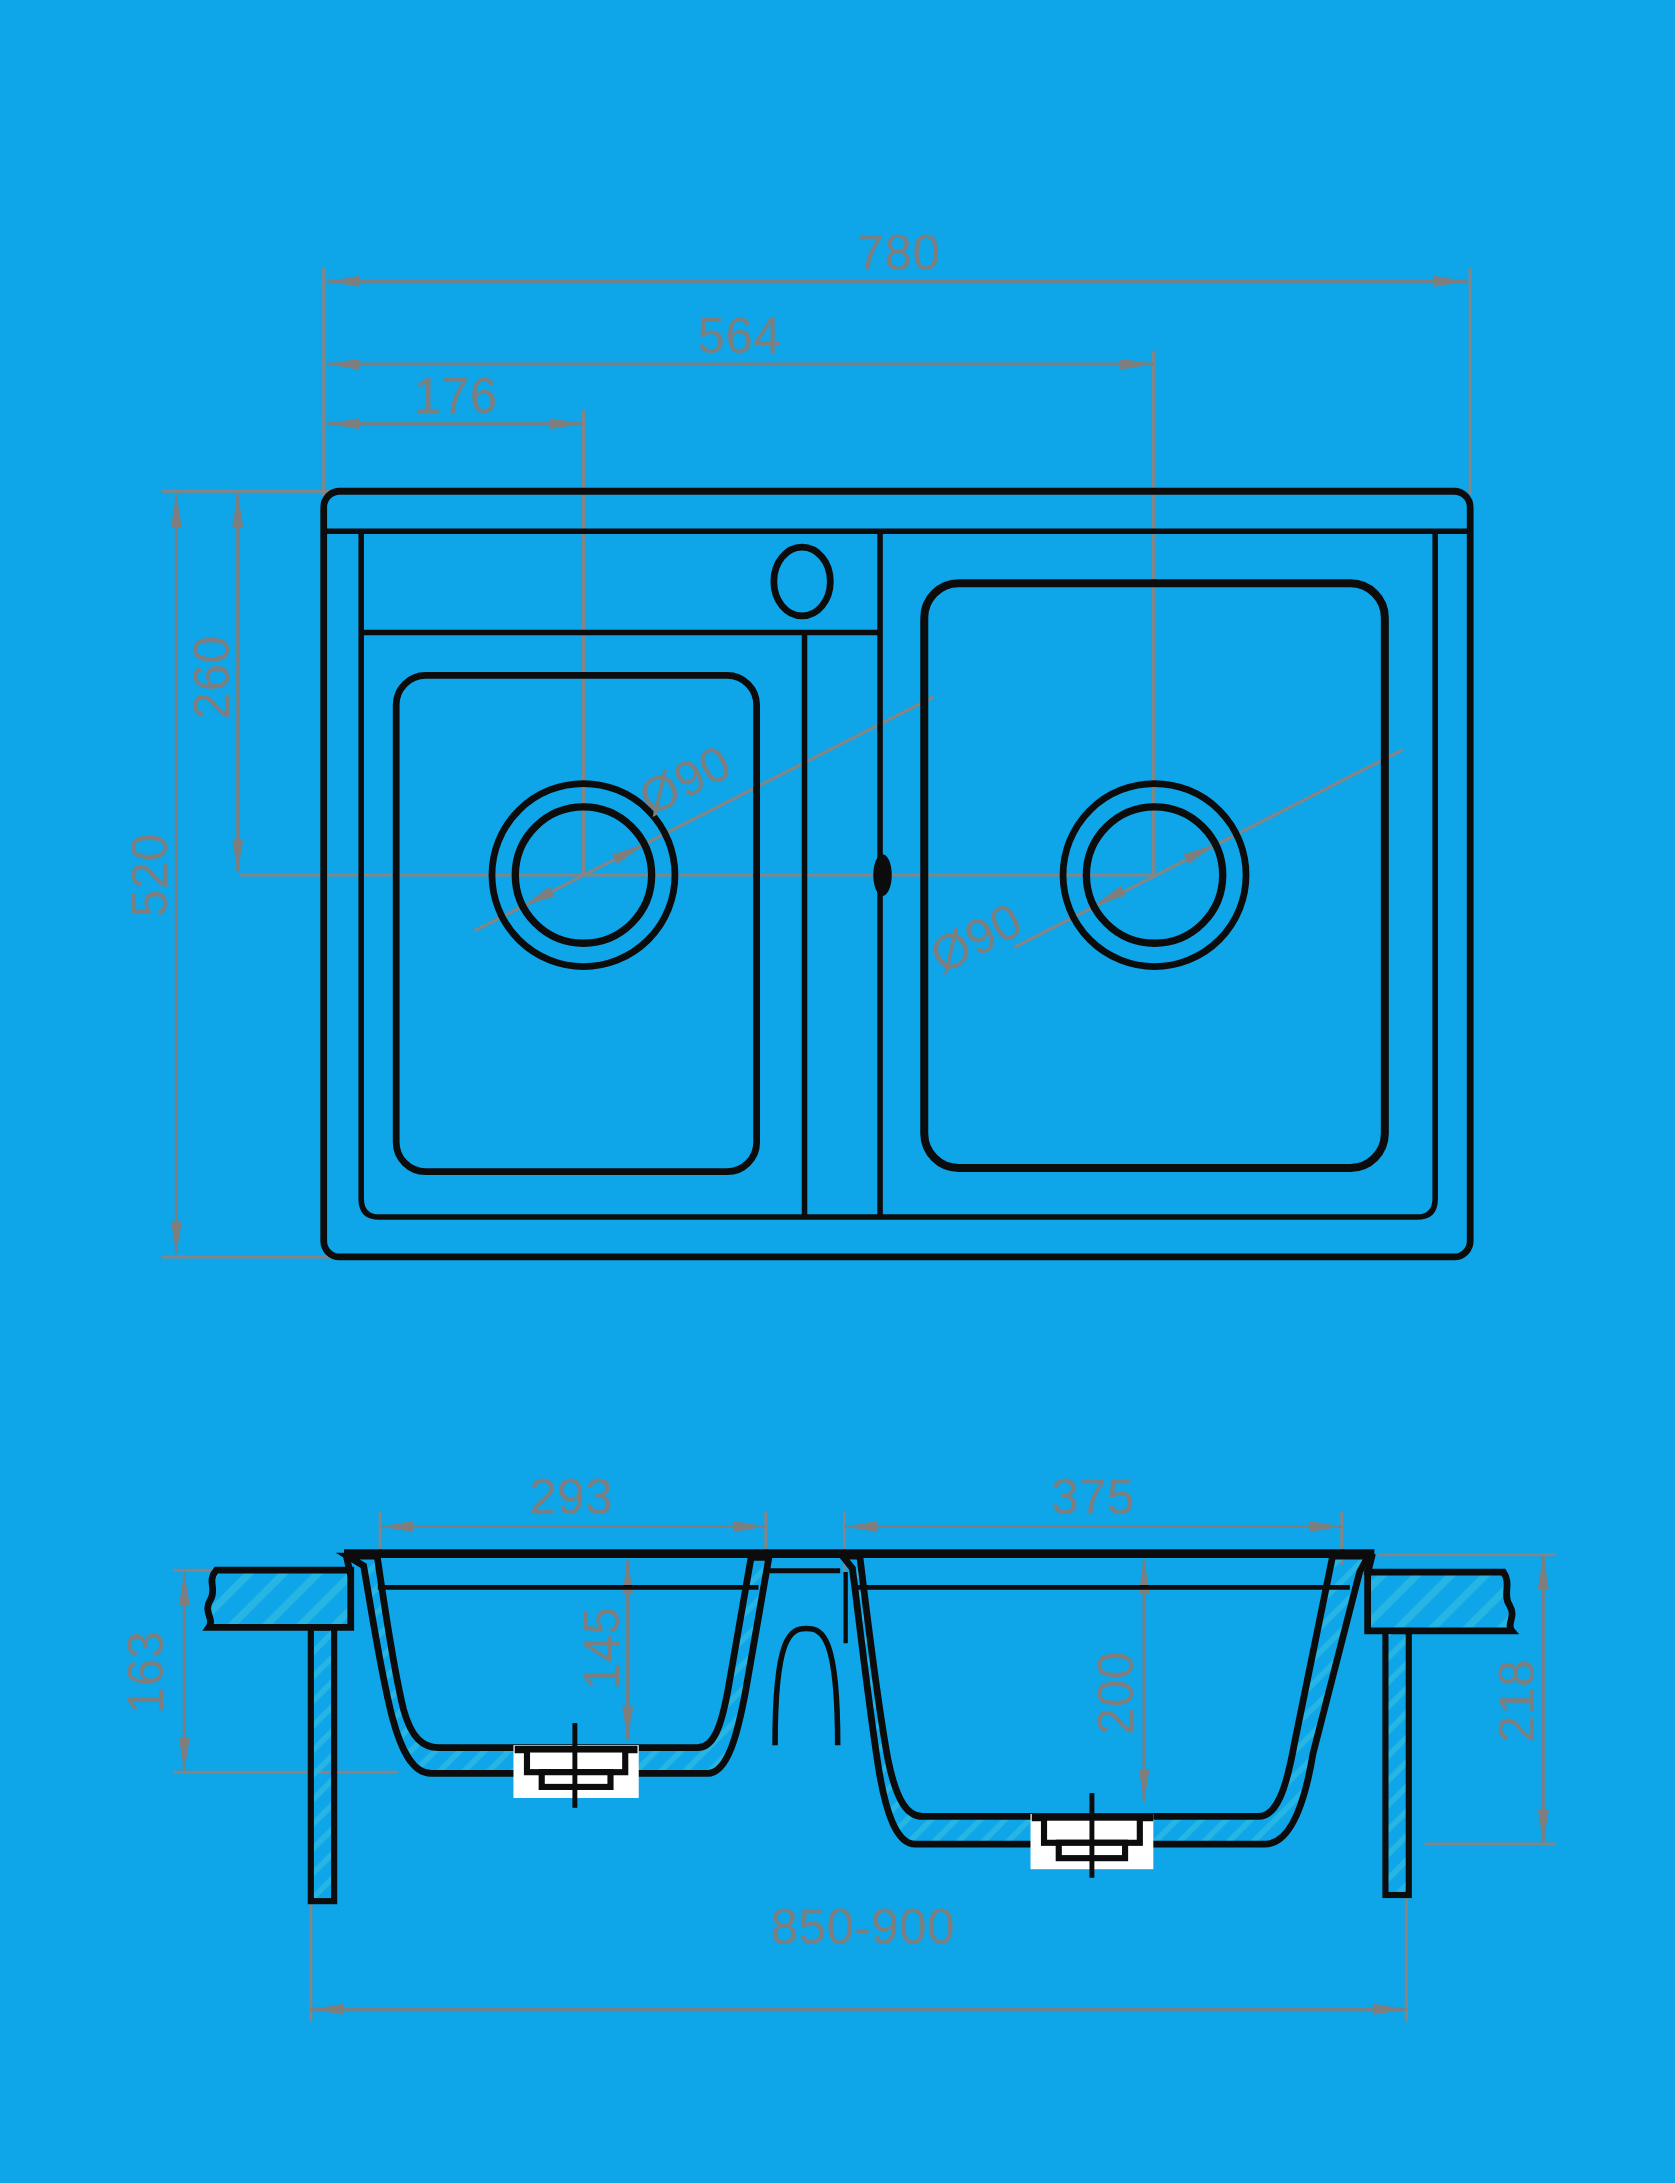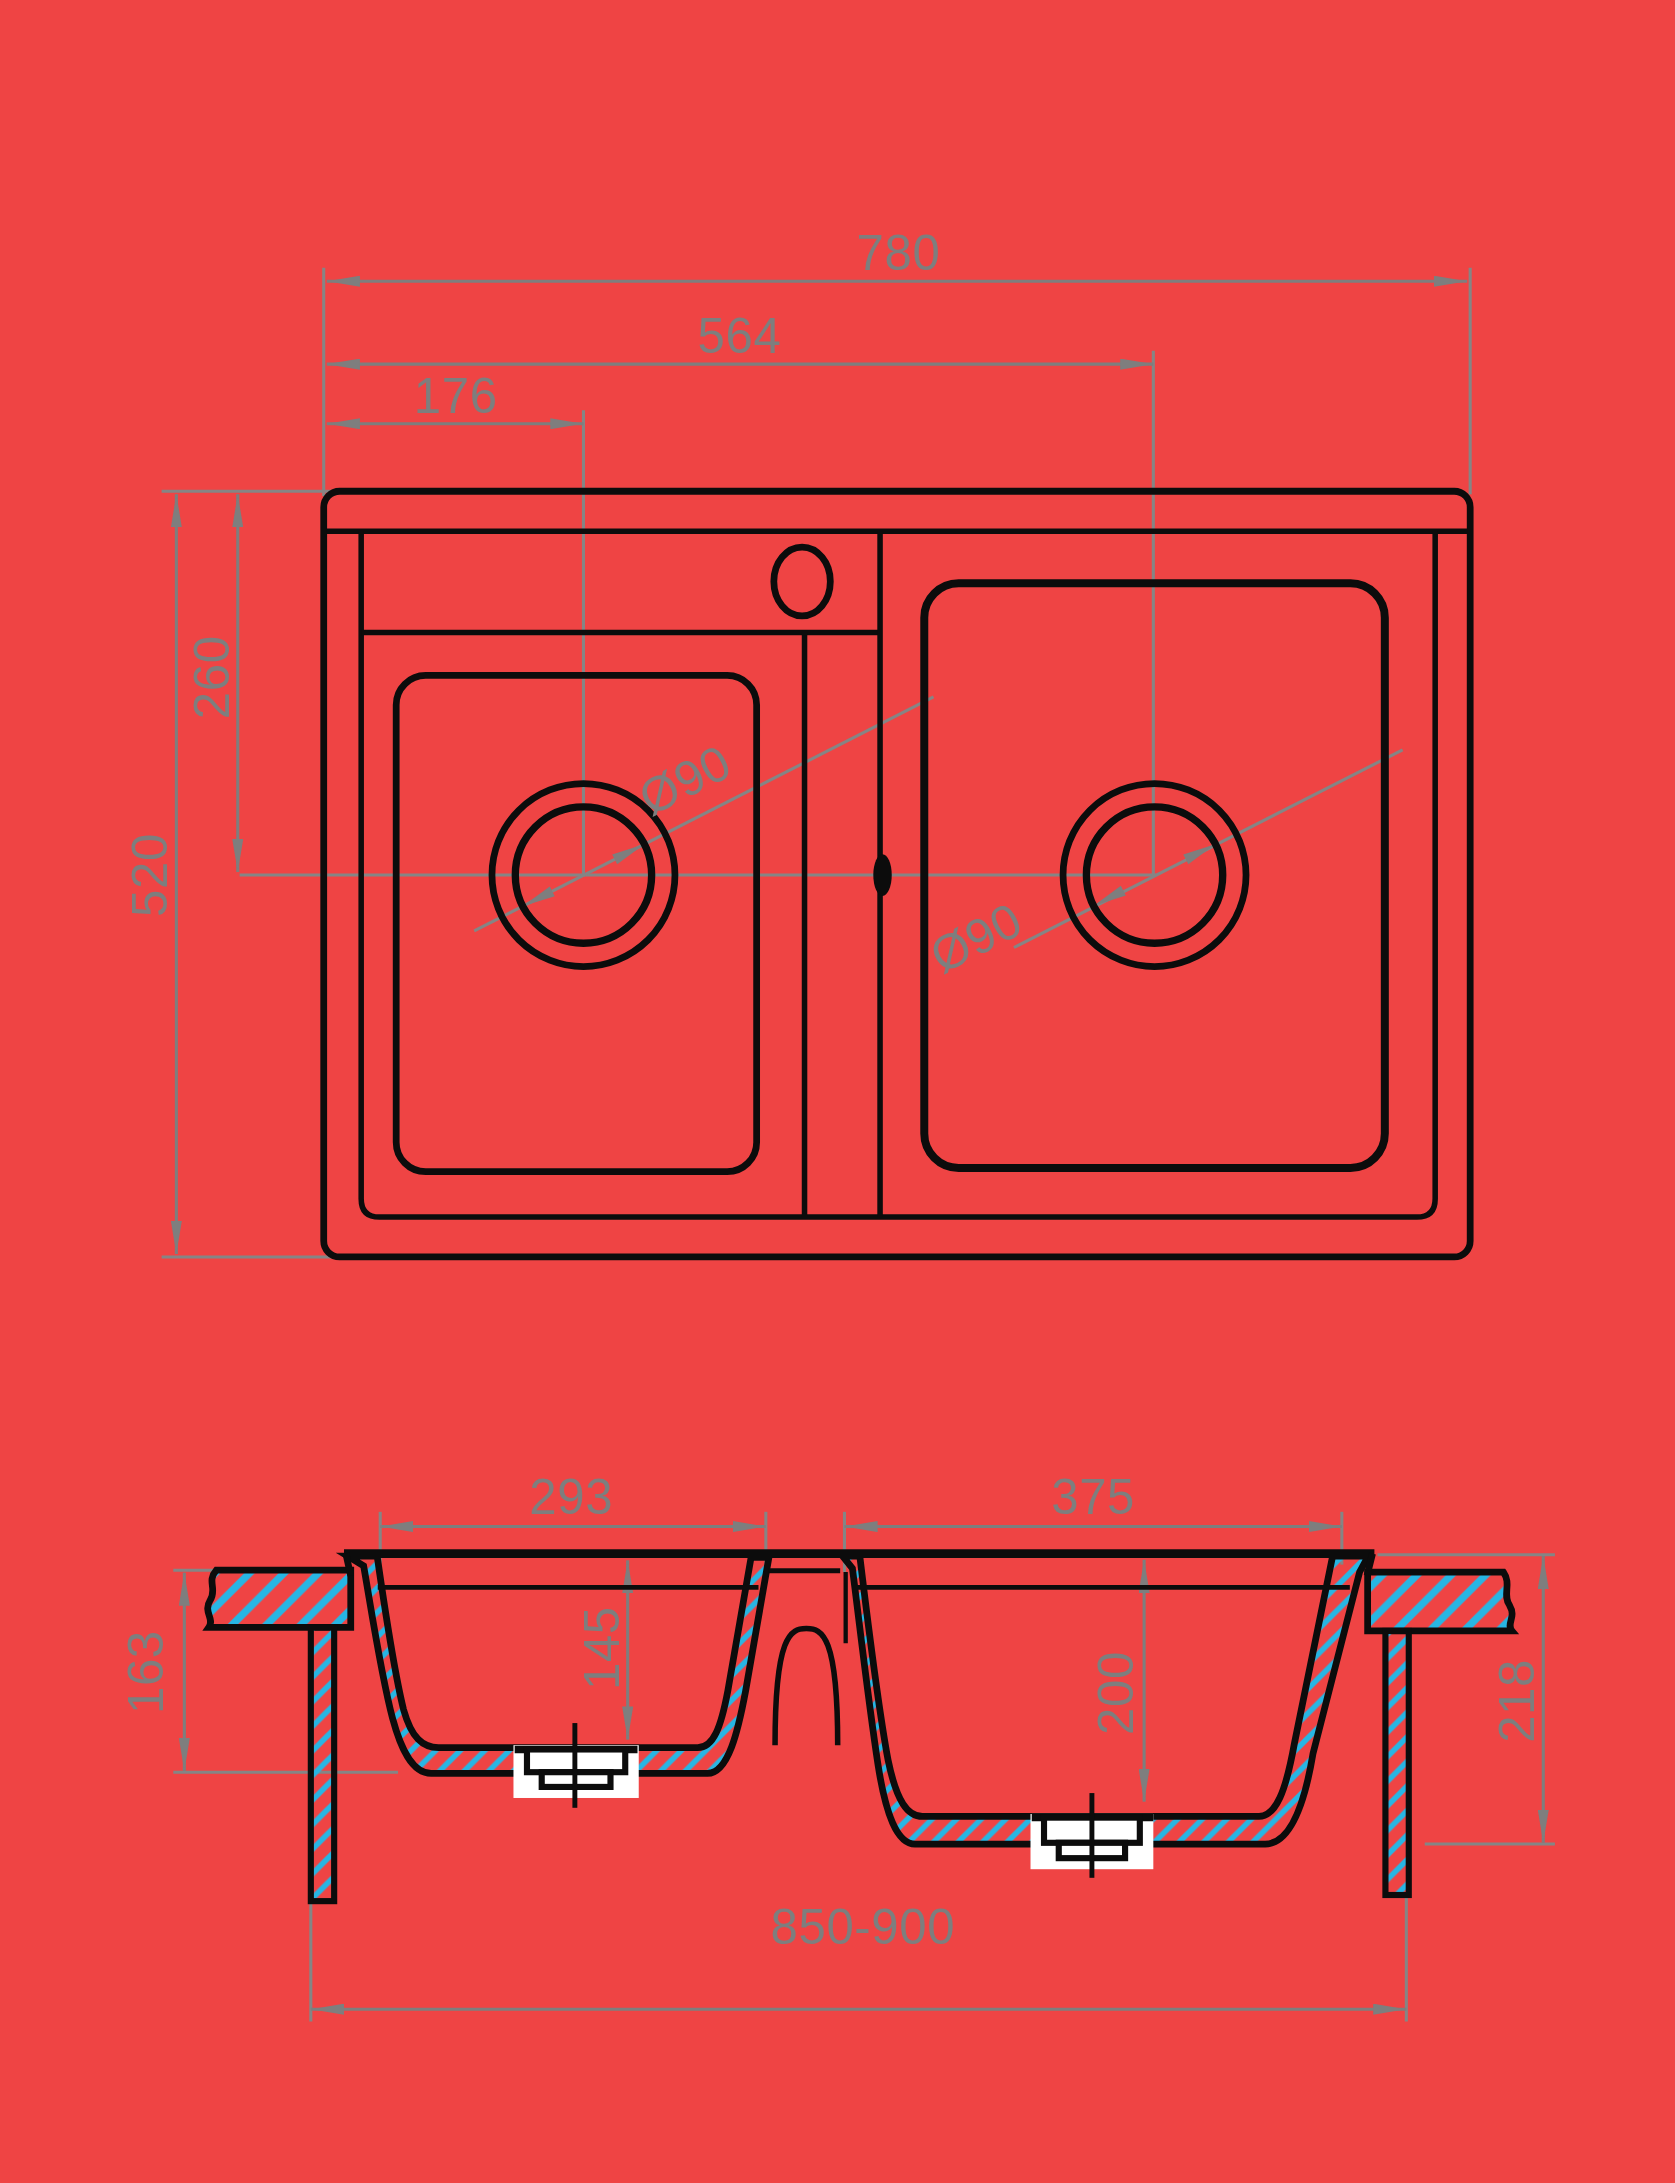--- a/index.html
+++ b/index.html
@@ -5,21 +5,21 @@
   html, body {
     margin: 0;
     padding: 0;
     background: #ffffff;
     font-family: "Liberation Sans", sans-serif;
   }
   .sheet {
     position: relative;
     width: 1676px;
     height: 2183px;
-    background: #ef4444;
+    background: #0ea5e9;
     overflow: hidden;
   }
   svg { display: block; }
   text {
     font-family: "Liberation Sans", sans-serif;
     fill: #7e7e7e;
     font-size: 80px;
     letter-spacing: 1px;
   }
 </style>

